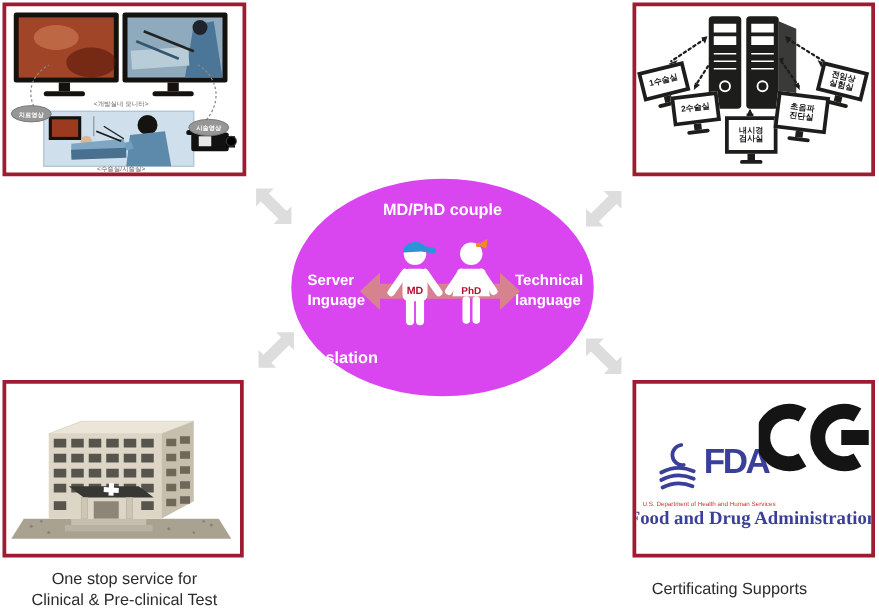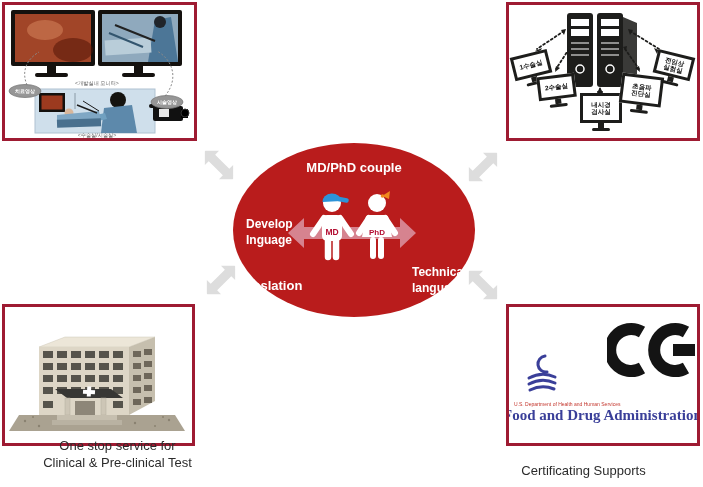--- a/index.html
+++ b/index.html
@@ -7,30 +7,30 @@
          font-family:"Liberation Sans",sans-serif;}
   .panel{position:absolute;background:#fff;border:3px solid #9E1B32;box-sizing:border-box;overflow:hidden;}
   #panel-tl{left:2px;top:2px;width:195px;height:139px;}
   #panel-tr{left:506px;top:2px;width:194px;height:139px;}
   #panel-bl{left:2px;top:304px;width:193px;height:142px;}
   #panel-br{left:506px;top:304px;width:194px;height:142px;}
   .caption{position:absolute;width:199px;text-align:center;color:#2b2b2b;font-size:13px;
            line-height:1.28;white-space:pre-line;}
   #caption-tl{left:0;top:151px;}
   #caption-tr{left:504px;top:151px;}
-  #caption-bl{left:0;top:438px;padding-left:18px;}
+  #caption-bl{left:0;top:455px;}
   #caption-br{left:484px;top:463px;}
   
   #ellipse{position:absolute;left:233px;top:143px;width:242px;height:174px;border-radius:50%;
-           background:#b91c1c;color:#fff;}
+           background:#d946ef;color:#fff;}
   #ellipse .etitle{position:absolute;top:17px;left:0;width:100%;text-align:center;
                    font-weight:bold;font-size:13px;}
   .side-label{position:absolute;font-weight:bold;font-size:12px;line-height:1.3;white-space:pre-line;}
   #label-left{left:13px;top:74px;}
-  #label-right{left:179px;top:74px;margin-top:48px;}
+  #label-right{left:179px;top:74px;}
   #label-bottom{position:absolute;top:135px;left:0;width:100%;text-align:left;
                 font-weight:bold;font-size:13px;}
   #figures{position:absolute;left:286px;top:188px;width:132px;height:78px;}
   
   .gray-arrow{position:absolute;width:40px;height:22px;}
   #arrow-tl{left:199px;top:154px;transform:rotate(45deg);}
   #arrow-tr{left:463px;top:156px;transform:rotate(-45deg);}
   #arrow-bl{left:201px;top:269px;transform:rotate(-45deg);}
   #arrow-br{left:463px;top:274px;transform:rotate(45deg);}
   
@@ -256,20 +256,21 @@
 
   <div class="panel" id="panel-br">
     <svg id="eagle" width="38" height="44" viewBox="0 0 38 44">
       <g stroke="#3A3F99" stroke-width="3" stroke-linecap="round" fill="none">
         <path d="M22,5 a8,8 0 1 0 2,16"></path>
         <path d="M6,27 q13,-7 26,-1"></path>
         <path d="M6,33 q13,-7 26,-1"></path>
         <path d="M7,39 q12,-6 24,-1"></path>
       </g>
     </svg>
+    <div id="fda-word">FDA</div>
     <div id="hhs-line">U.S. Department of Health and Human Services</div>
     <div id="fda-line">Food and Drug Administration</div>
     <svg id="ce-mark" width="92" height="62" viewBox="0 0 92 62">
       <path d="M35,13 A21,21 0 1 0 35,49" stroke="#141414" stroke-width="12" fill="none"></path>
       <path d="M79,13 A21,21 0 1 0 79,49" stroke="#141414" stroke-width="12" fill="none"></path>
       <path d="M66,31 H88" stroke="#141414" stroke-width="12" fill="none"></path>
     </svg>
   </div>
 
   <div class="caption" id="caption-bl">One stop service for
@@ -284,21 +285,21 @@
   </svg>
   <svg class="gray-arrow" id="arrow-bl" viewBox="0 0 44 24">
     <polygon points="0,12 11,1 11,7 33,7 33,1 44,12 33,23 33,17 11,17 11,23" fill="#DDDDDD"></polygon>
   </svg>
   <svg class="gray-arrow" id="arrow-br" viewBox="0 0 44 24">
     <polygon points="0,12 11,1 11,7 33,7 33,1 44,12 33,23 33,17 11,17 11,23" fill="#DDDDDD"></polygon>
   </svg>
 
   <div id="ellipse">
     <div class="etitle">MD/PhD couple</div>
-    <div class="side-label" id="label-left">Develop
+    <div class="side-label" id="label-left">Server
 Inguage</div>
     <div class="side-label" id="label-right">Technical
 language</div>
     <div id="label-bottom">Translation</div>
   </div>
 
   <svg id="figures" viewBox="0 0 132 78">
     <polygon points="2,45 18,30 18,39 114,39 114,30 130,45 114,60 114,51 18,51 18,60" fill="#D6838F"></polygon>
     <g>
       <path d="M38,30 L27,46 M54,30 L65,46" stroke="#fff" stroke-width="6" stroke-linecap="round"></path>

